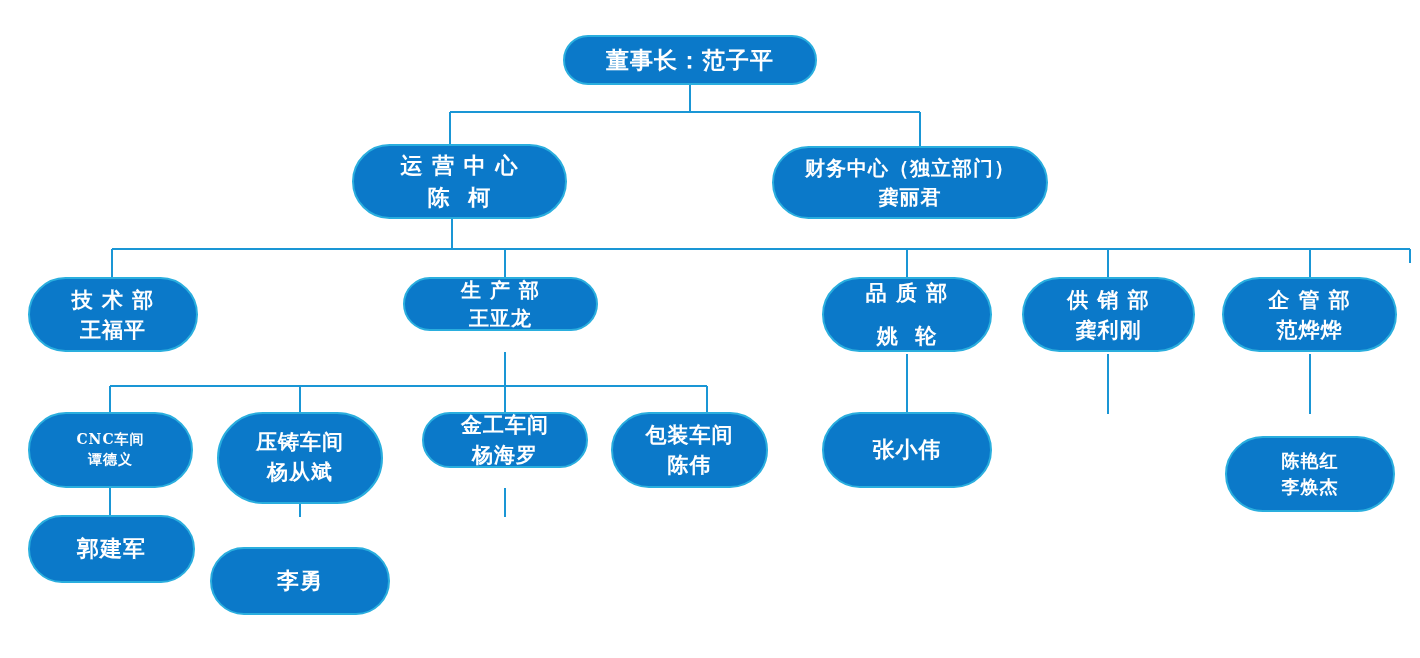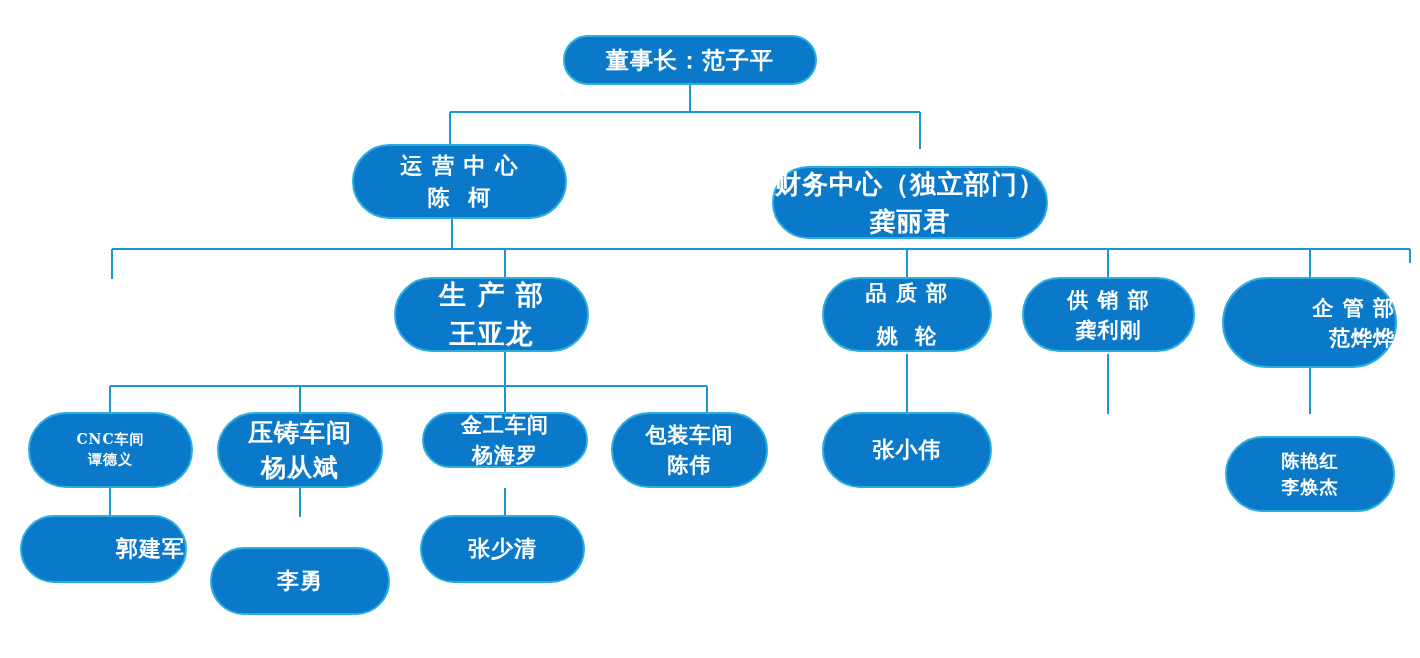--- a/index.html
+++ b/index.html
@@ -30,34 +30,34 @@
     font-weight:bold;
     line-height:1.42;
     box-sizing:border-box;
     letter-spacing:1px;
     white-space:pre;
   }
   .node span:empty{display:none;}
   
   #n-chairman     {left:563px;top:35px;  width:254px;height:50px;font-size:23px;}
   #n-operations   {left:352px;top:144px; width:215px;height:75px;font-size:22px;}
-  #n-finance      {left:772px;top:146px; width:276px;height:73px;font-size:26px;margin-top:20px;}
+  #n-finance      {left:772px;top:146px; width:276px;height:73px;font-size:20px;}
   #n-tech         {left:28px;  top:277px;width:170px;height:75px;font-size:21px;}
-  #n-production   {left:394px;top:277px; width:195px;height:75px;font-size:27px;}
+  #n-production   {left:403px;top:277px; width:195px;height:54px;font-size:20px;}
   #n-quality      {left:822px;top:277px; width:170px;height:75px;font-size:21px;gap:13px;}
   #n-supply       {left:1022px;top:277px;width:173px;height:75px;font-size:21px;align-items:center;}
-  #n-admin        {left:1222px;top:277px;width:175px;height:91px;font-size:21px;align-items:flex-end;}
+  #n-admin        {left:1222px;top:277px;width:175px;height:75px;font-size:21px;}
   #n-cnc          {left:28px;  top:412px;width:165px;height:76px;font-size:14px;}
-  #n-diecast      {left:217px;top:412px; width:166px;height:76px;font-size:25px;}
+  #n-diecast      {left:217px;top:412px; width:166px;height:92px;font-size:21px;font-family:Liberation Serif, serif;}
   #n-metal        {left:422px;top:412px; width:166px;height:56px;font-size:21px;}
   #n-packing      {left:611px;top:412px; width:157px;height:76px;font-size:21px;}
   #n-quality-staff{left:822px;top:412px; width:170px;height:76px;font-size:22px;}
   #n-supply-staff {left:1022px;top:412px;width:170px;height:76px;font-size:21px;}
   #n-admin-staff  {left:1225px;top:436px;width:170px;height:76px;font-size:18px;}
-  #n-guojianjun   {left:20px;  top:515px;width:167px;height:68px;font-size:22px;align-items:flex-end;}
+  #n-guojianjun   {left:28px;  top:515px;width:167px;height:68px;font-size:22px;}
   #n-liyong       {left:210px;top:515px; width:180px;height:68px;font-size:22px;margin-top:32px;}
   #n-zhangshaoqing{left:420px;top:515px; width:165px;height:68px;font-size:22px;}
 </style>
 </head>
 <body>
 
 <div id="canvas">
 
   <svg id="connectors" viewBox="0 0 1420 658" xmlns="http://www.w3.org/2000/svg">
 
@@ -78,20 +78,24 @@
   <div class="node" id="n-operations">
     <span>运 营 中 心</span>
     <span>陈  柯</span>
   </div>
 
   <div class="node" id="n-finance">
     <span>财务中心（独立部门）</span>
     <span>龚丽君</span>
   </div>
 
+  <div class="node" id="n-tech">
+    <span>技 术 部</span>
+    <span>王福平</span>
+  </div>
 
   <div class="node" id="n-production">
     <span>生 产 部</span>
     <span>王亚龙</span>
   </div>
 
   <div class="node" id="n-quality">
     <span>品 质 部</span>
     <span>姚  轮</span>
   </div>
@@ -140,18 +144,14 @@
   <div class="node" id="n-guojianjun">
     <span>郭建军</span>
     
   </div>
 
   <div class="node" id="n-liyong">
     <span>李勇</span>
     
   </div>
 
-  <div class="node" id="n-zhangshaoqing">
-    <span>张少清</span>
-    
-  </div>
 
 </div>
 
 </body></html>

